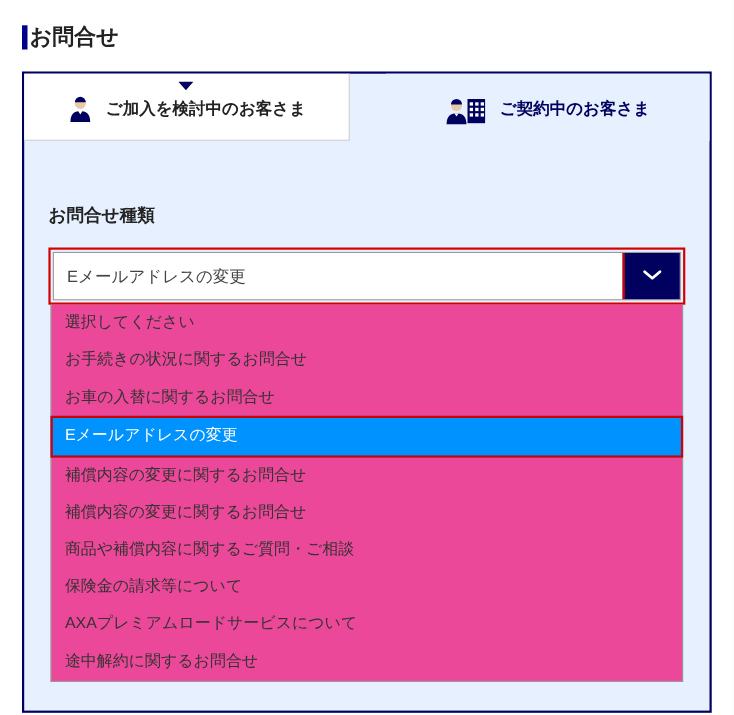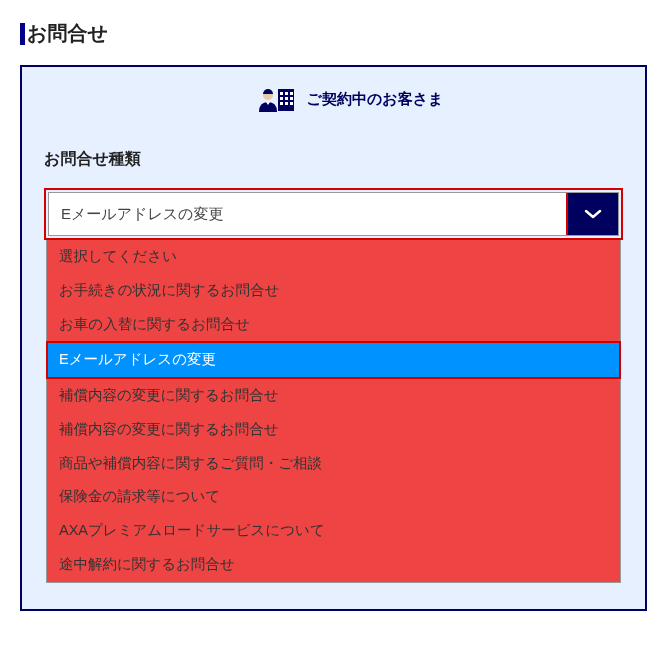--- a/index.html
+++ b/index.html
@@ -65,20 +65,21 @@
   }
   .person-icon svg { display: block; }
   .section {
     padding: 22px 22px 26px 22px;
   }
   .section-title {
     font-size: 16px;
     font-weight: bold;
     color: #222;
     margin-bottom: 18px;
+    margin-top: 36px;
   }
   .select-wrap {
     position: relative;
     border: 2px solid #d40000;
     padding: 2px;
   }
   .select-display {
     background: #fff;
     border: 1px solid #999;
     display: flex;
@@ -96,21 +97,21 @@
   .select-arrow {
     width: 52px;
     background: #00005e;
     display: flex;
     align-items: center;
     justify-content: center;
     border-left: 2px solid #d40000;
   }
   .dropdown {
     position: relative;
-    background: #ef4444;
+    background: #ec4899;
     border: 1px solid #999;
     border-top: none;
     margin: 0 2px;
   }
   .option {
     padding: 6px 12px;
     font-size: 14.5px;
     color: #333;
     cursor: pointer;
     line-height: 1.5;
@@ -126,20 +127,36 @@
 </head>
 <body>
 
 <div class="page-title-wrap">
   <div class="page-title-bar"></div>
   <div class="page-title">お問合せ</div>
 </div>
 
 <div class="main-box">
   <div class="tabs">
+    <div class="tab tab-inactive">
+      <span class="caret">
+        <svg width="14" height="8" viewBox="0 0 14 8">
+            <polygon points="0,0 14,0 7,8" fill="#00005e"></polygon>
+          </svg>
+      </span>
+      <span class="person-icon">
+        <svg width="26" height="28" viewBox="0 0 26 28">
+          <circle cx="13" cy="9" r="5" fill="#e8c9a8"></circle>
+          <path d="M13 3 a5 5 0 0 1 5 5 h-10 a5 5 0 0 1 5 -5" fill="#00005e"></path>
+          <path d="M4 26 q0 -10 9 -10 q9 0 9 10 z" fill="#00005e"></path>
+          <path d="M11 16 l2 3 l2 -3 z" fill="#fff"></path>
+        </svg>
+      </span>
+      <span>ご加入を検討中のお客さま</span>
+    </div>
     <div class="tab tab-active">
       <span class="person-icon">
         <svg width="40" height="28" viewBox="0 0 40 28">
           <rect x="21" y="4" width="16" height="22" fill="#00005e"></rect>
           <rect x="23" y="7" width="3" height="3" fill="#fff"></rect>
           <rect x="28" y="7" width="3" height="3" fill="#fff"></rect>
           <rect x="33" y="7" width="3" height="3" fill="#fff"></rect>
           <rect x="23" y="12" width="3" height="3" fill="#fff"></rect>
           <rect x="28" y="12" width="3" height="3" fill="#fff"></rect>
           <rect x="33" y="12" width="3" height="3" fill="#fff"></rect>

